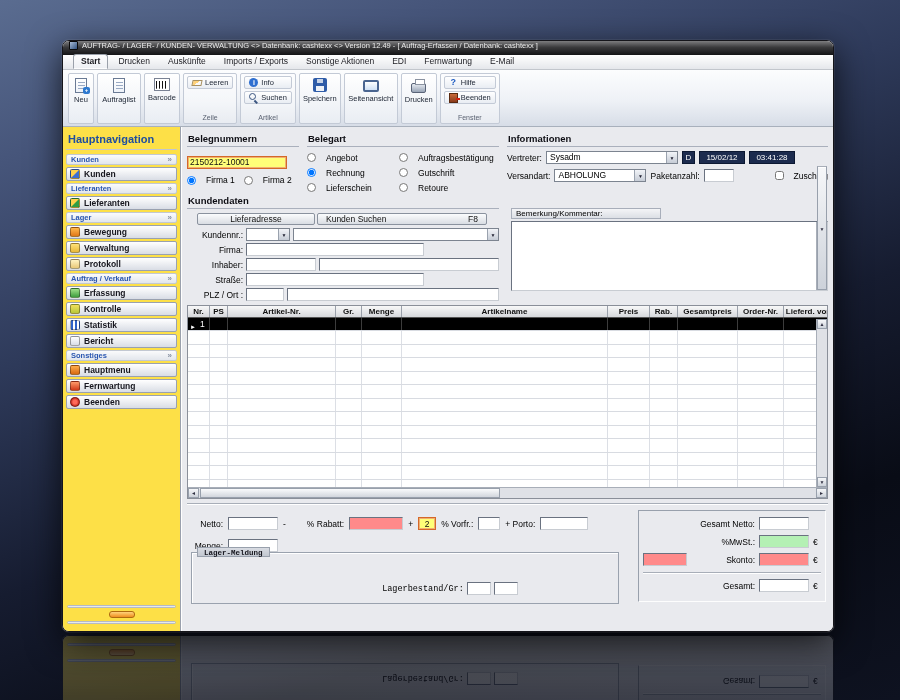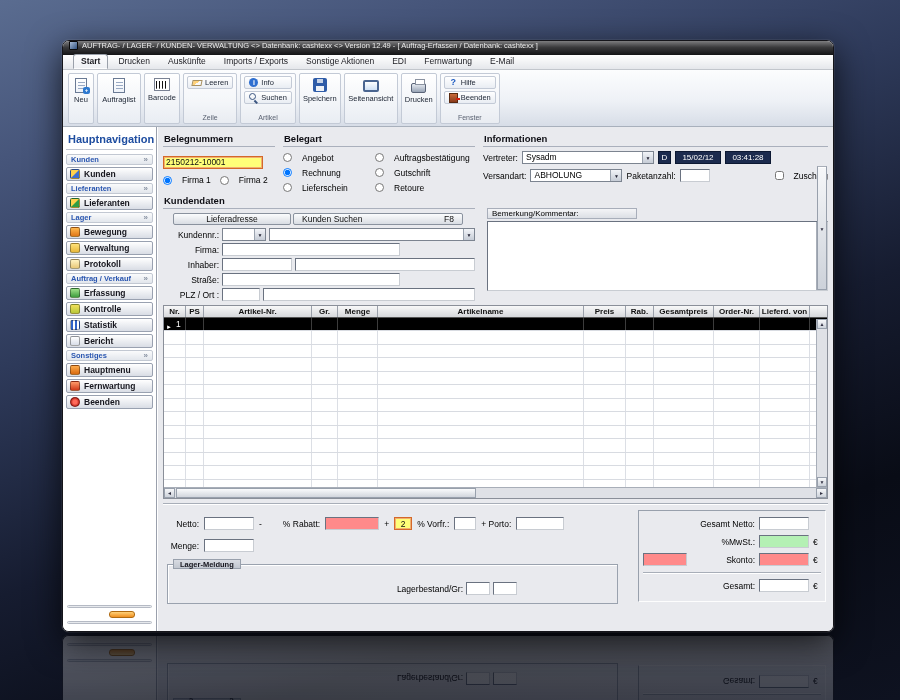--- a/index.html
+++ b/index.html
@@ -68,21 +68,21 @@
     background:#3a5580; transform:rotate(45deg); }
   .ic-eraser { width:10px; height:6px; background:linear-gradient(135deg,#ffd27a 50%,#f8f8f8 50%);
     border:1px solid #a89060; transform:skewX(-12deg); flex:none; }
   .ic-help { width:9px; height:9px; color:#1d5ac0; font-weight:bold; font-size:9px; line-height:9px; text-align:center; flex:none; }
   .ic-help::before { content:"?"; }
   .ic-exit { width:9px; height:10px; background:linear-gradient(#c86a3a,#8a3a1a); border:1px solid #5a2a10; position:relative; flex:none; }
   .ic-exit::before { content:""; position:absolute; right:-3px; top:4px; width:4px; height:2px; background:#d02010; }
   
   .main { flex:1; display:flex; min-height:0; }
   
-  .sidebar { width:94px; flex:none; background:#ffffff; border-right:1px solid #9aa0ac;
+  .sidebar { width:118px; flex:none; background:#fde047; border-right:1px solid #9aa0ac;
     display:flex; flex-direction:column; padding:3px 3px 2px; }
   .sb-title { color:#1e4da0; font-weight:bold; font-size:11px; padding:3px 2px 4px;
     border-bottom:1px solid #c0c5d0; margin-bottom:3px; }
   .sb-header { flex:none; height:11px; display:flex; align-items:center; justify-content:space-between;
     padding:0 4px; font-size:7.5px; font-weight:bold; color:#2a56b0;
     background:linear-gradient(#fafbfc,#e2e6ec); border:1px solid #c2c8d2; border-radius:2px; margin:1px 0; }
   .chev { color:#8892a2; font-size:8px; line-height:8px; }
   .chev::before { content:"»"; }
   .sb-item { flex:none; height:14px; display:flex; align-items:center; gap:4px; padding:0 3px;
     font-size:8.5px; font-weight:bold; color:#16161e;
@@ -174,22 +174,22 @@
   .tablescroll-h { position:absolute; left:0; right:0; bottom:0; height:11px; background:#dfe1e6;
     border-top:1px solid #a8aeb8; display:flex; align-items:stretch; }
   .tablescroll-h .scroll-btn { width:11px; height:100%; flex:none; }
   .hthumb { width:300px; background:linear-gradient(#fafbfc,#d2d6dd); border:1px solid #98a0ac; margin:0 1px; }
   
   .bottom { flex:none; height:124px; border-top:1px solid #a8aeb8; box-shadow:inset 0 1px 0 #ffffff;
     display:flex; gap:8px; padding:4px 2px 2px; margin-top:4px; }
   .b-left { flex:1; min-width:0; }
   .b-row { display:flex; align-items:center; gap:5px; font-size:8.5px; margin:9px 0 0 2px; white-space:nowrap; }
   .rlab { width:32px; text-align:right; flex:none; }
-  .lager-box { margin:12px 0 0 2px; height:40px; width:97%; border:1px solid #9aa2ae;
-    box-shadow:inset 1px 1px 0 #ffffff; position:relative; }
+  .lager-box { margin:0 0 0 2px; height:52px; width:97%; border:1px solid #9aa2ae;
+    box-shadow:inset 1px 1px 0 #ffffff; position:relative;font-family:Liberation Mono, monospace; }
   .lager-label { position:absolute; top:-6px; left:5px; height:10px; line-height:10px; padding:0 6px;
     background:linear-gradient(#d8dbe2,#c2c7d0); border:1px solid #98a0ac;
     font-size:7.5px; font-weight:bold; color:#16161e; }
   .lager-inner { position:absolute; right:100px; bottom:8px; display:flex; align-items:center; gap:3px; font-size:8.5px; }
   .b-right { width:188px; flex:none; padding-top:2px; }
   .t-box { border:1px solid; border-color:#98a0ac #fdfdfd #fdfdfd #98a0ac; padding:6px 4px 4px; }
   .t-row { display:flex; align-items:center; justify-content:flex-end; gap:4px; font-size:8.5px; margin-bottom:5px; }
   .t-row .lab { white-space:nowrap; }
   .euro { width:8px; flex:none; font-size:8.5px; }
   .t-div { border-top:1px solid #a8aeb8; box-shadow:0 1px 0 #fff; margin:6px 0 6px; }

